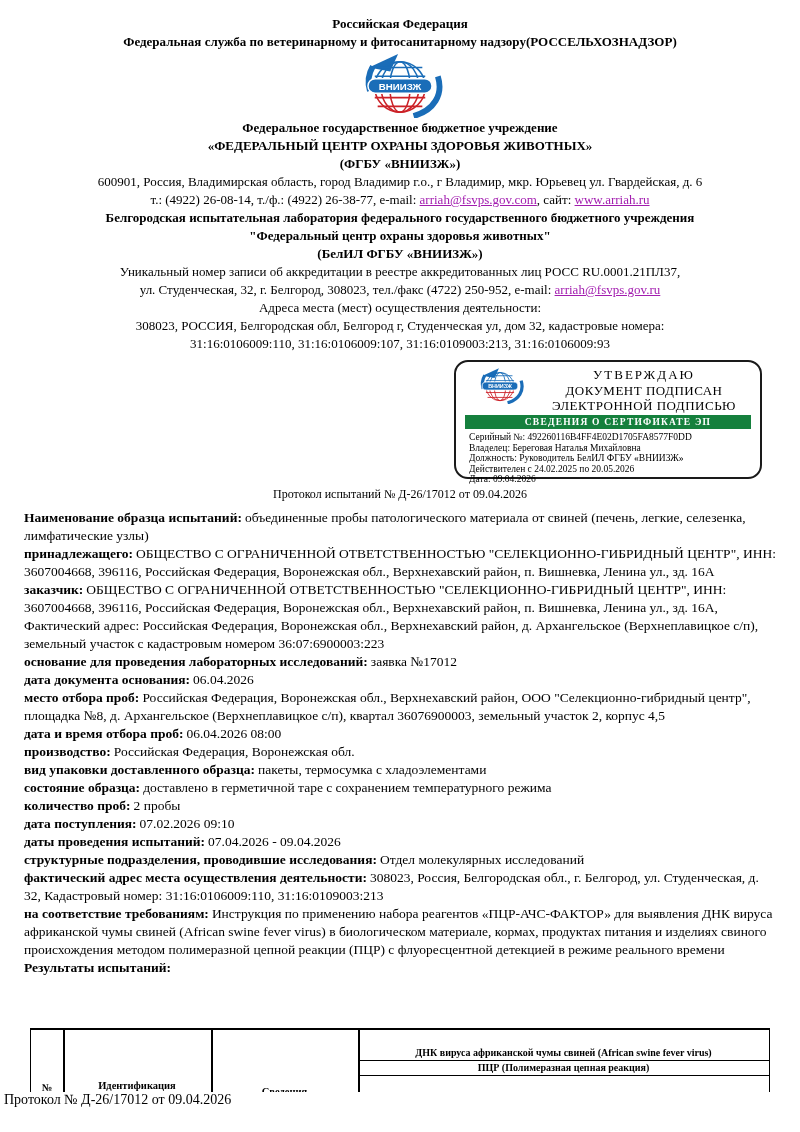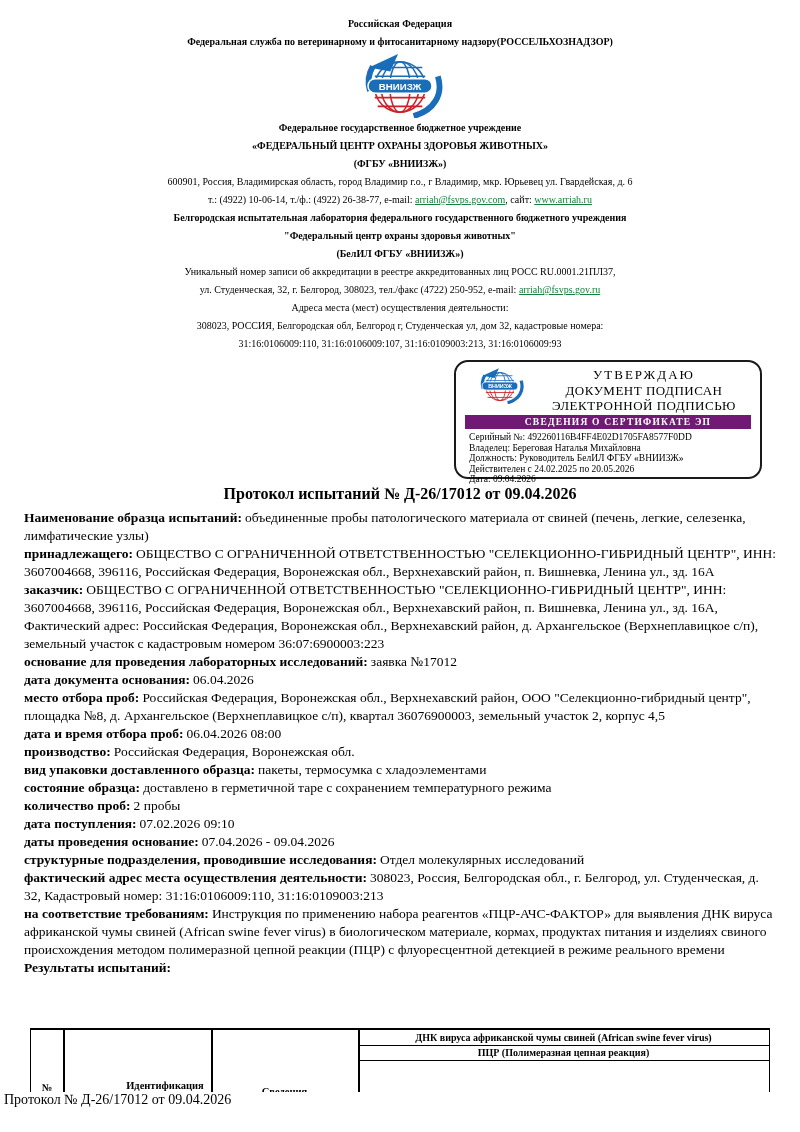--- a/index.html
+++ b/index.html
@@ -3,55 +3,55 @@
 <meta charset="utf-8">
 <style>
   * { margin:0; padding:0; box-sizing:border-box; }
   html,body { background:#ffffff; }
   .page {
     position:relative; width:800px; height:1132px; margin:0 auto;
     background:#ffffff; overflow:hidden; color:#000;
     font-family:"Liberation Serif","DejaVu Serif",serif;
   }
   .header { text-align:center; padding-top:15px; }
-  .h-line { font-size:10px; line-height:18px; }
+  .h-line { font-size:13px; line-height:18px; }
   .bold { font-weight:bold; }
   .logo-wrap { height:66px; margin:1px 0; }
-  a.link { color:#15803d; text-decoration:underline; cursor:pointer; }
+  a.link { color:#a21caf; text-decoration:underline; cursor:pointer; }
   .stamp-zone { position:relative; height:128px; }
   .stamp {
     position:absolute; top:7px; right:38px; width:308px; height:119px;
     border:2.5px solid #1a1a1a; border-radius:14px; background:#fff;
   }
   .stamp-top { display:flex; align-items:flex-start;margin-left:10px; }
   .stamp-logo { margin:5px 2px 0 8px; flex:0 0 auto; }
   .stamp-right { flex:1; text-align:center; padding-top:5px; }
   .stamp-approve { font-size:13px; letter-spacing:2px; line-height:16px; }
   .stamp-signed { font-size:13px; letter-spacing:0.5px; line-height:15px; }
   .stamp-bar {
-    margin:2px 9px 0 9px; background:#701a75; color:#ffffff; text-align:center;
+    margin:2px 9px 0 9px; background:#15803d; color:#ffffff; text-align:center;
     font-size:9.5px; letter-spacing:1.2px; line-height:14px; font-weight:bold;padding-left:20px;
   }
   .stamp-details { padding:3px 16px 0 13px; font-size:9.5px; line-height:10.5px; }
-  .doc-title { text-align:center; font-size:16px; font-weight:bold; line-height:22px; margin-top:2px; }
+  .doc-title { text-align:center; font-size:12px; font-weight:normal; line-height:22px; margin-top:2px; }
   .body-block { margin:4px 24px 12px 24px; font-size:13.5px; line-height:18px; }
   .field { margin:0; }
   .field b { margin-right:3px; }
   .results-table {
     position:absolute; left:30px; top:1028px; width:740px; height:64px;
     border-top:2px solid #000; border-left:1.5px solid #000; border-right:1.5px solid #000;
     overflow:hidden;
   }
   .vline { position:absolute; top:0; bottom:0; width:1.5px; background:#000; }
   .vl-1 { left:32px; } .vl-2 { left:180px; } .vl-3 { left:327px; }
   .col-label { position:absolute; font-size:10.5px; font-weight:bold; text-align:center; line-height:12px; }
   .lbl-no   { left:0;    width:32px;  top:52px; }
-  .lbl-id   { left:32px; width:148px; top:50px;margin-left:28px; }
+  .lbl-id   { left:32px; width:148px; top:50px; }
   .lbl-info { left:180px;width:147px; top:56px; }
-  .right-rows { position:absolute; left:327px; right:0; top:1px; }
+  .right-rows { position:absolute; left:327px; right:0; top:16px; }
   .r-row {
     height:15px; border-bottom:1.5px solid #000; text-align:center;
     font-size:10px; font-weight:bold; line-height:14px; overflow:hidden;
   }
   .footer-line1 { position:absolute; left:4px; top:1092px; font-size:14px; line-height:15px; }
   .footer-line2 { position:absolute; left:4px; top:1156px; font-size:13px; line-height:15px;font-style:italic; }
 </style>
 </head>
 <body>
 
@@ -90,21 +90,21 @@
         </g>
         <rect x="15" y="27.5" width="66" height="15" rx="7.5" fill="#1a6db8" stroke="#ffffff" stroke-width="1.5"></rect>
         <text x="48" y="39" text-anchor="middle" fill="#ffffff" font-size="10" font-weight="bold" font-family="Liberation Sans, sans-serif">ВНИИЗЖ</text>
       </svg>
     </div>
 
     <div class="h-line bold">Федеральное государственное бюджетное учреждение</div>
     <div class="h-line bold">«ФЕДЕРАЛЬНЫЙ ЦЕНТР ОХРАНЫ ЗДОРОВЬЯ ЖИВОТНЫХ»</div>
     <div class="h-line bold">(ФГБУ «ВНИИЗЖ»)</div>
     <div class="h-line">600901, Россия, Владимирская область, город Владимир г.о., г Владимир, мкр. Юрьевец ул. Гвардейская, д. 6</div>
-    <div class="h-line"><span>т.: (4922) 10-06-14, т./ф.: (4922) 26-38-77, e-mail: </span><a class="link">arriah@fsvps.gov.com</a><span>, сайт: </span><a class="link">www.arriah.ru</a></div>
+    <div class="h-line"><span>т.: (4922) 26-08-14, т./ф.: (4922) 26-38-77, e-mail: </span><a class="link">arriah@fsvps.gov.com</a><span>, сайт: </span><a class="link">www.arriah.ru</a></div>
     <div class="h-line bold">Белгородская испытательная лаборатория федерального государственного бюджетного учреждения</div>
     <div class="h-line bold">"Федеральный центр охраны здоровья животных"</div>
     <div class="h-line bold">(БелИЛ ФГБУ «ВНИИЗЖ»)</div>
     <div class="h-line">Уникальный номер записи об аккредитации в реестре аккредитованных лиц РОСС RU.0001.21ПЛ37,</div>
     <div class="h-line"><span>ул. Студенческая, 32, г. Белгород, 308023, тел./факс (4722) 250-952, e-mail: </span><a class="link">arriah@fsvps.gov.ru</a></div>
     <div class="h-line">Адреса места (мест) осуществления деятельности:</div>
     <div class="h-line">308023, РОССИЯ, Белгородская обл, Белгород г, Студенческая ул, дом 32, кадастровые номера:</div>
     <div class="h-line">31:16:0106009:110, 31:16:0106009:107, 31:16:0109003:213, 31:16:0106009:93</div>
   </div>
 
@@ -157,21 +157,21 @@
     <p class="field"><b>заказчик:</b><span>ОБЩЕСТВО С ОГРАНИЧЕННОЙ ОТВЕТСТВЕННОСТЬЮ "СЕЛЕКЦИОННО-ГИБРИДНЫЙ ЦЕНТР", ИНН: 3607004668, 396116, Российская Федерация, Воронежская обл., Верхнехавский район, п. Вишневка, Ленина ул., зд. 16А, Фактический адрес: Российская Федерация, Воронежская обл., Верхнехавский район, д. Архангельское (Верхнеплавицкое с/п), земельный участок с кадастровым номером 36:07:6900003:223</span></p>
     <p class="field"><b>основание для проведения лабораторных исследований:</b><span>заявка №17012</span></p>
     <p class="field"><b>дата документа основания:</b><span>06.04.2026</span></p>
     <p class="field"><b>место отбора проб:</b><span>Российская Федерация, Воронежская обл., Верхнехавский район, ООО "Селекционно-гибридный центр", площадка №8, д. Архангельское (Верхнеплавицкое с/п), квартал 36076900003, земельный участок 2, корпус 4,5</span></p>
     <p class="field"><b>дата и время отбора проб:</b><span>06.04.2026 08:00</span></p>
     <p class="field"><b>производство:</b><span>Российская Федерация, Воронежская обл.</span></p>
     <p class="field"><b>вид упаковки доставленного образца:</b><span>пакеты, термосумка с хладоэлементами</span></p>
     <p class="field"><b>состояние образца:</b><span>доставлено в герметичной таре с сохранением температурного режима</span></p>
     <p class="field"><b>количество проб:</b><span>2 пробы</span></p>
     <p class="field"><b>дата поступления:</b><span>07.02.2026 09:10</span></p>
-    <p class="field"><b>даты проведения основание:</b><span>07.04.2026 - 09.04.2026</span></p>
+    <p class="field"><b>даты проведения испытаний:</b><span>07.04.2026 - 09.04.2026</span></p>
     <p class="field"><b>структурные подразделения, проводившие исследования:</b><span>Отдел молекулярных исследований</span></p>
     <p class="field"><b>фактический адрес места осуществления деятельности:</b><span>308023, Россия, Белгородская обл., г. Белгород, ул. Студенческая, д. 32, Кадастровый номер: 31:16:0106009:110, 31:16:0109003:213</span></p>
     <p class="field"><b>на соответствие требованиям:</b><span>Инструкция по применению набора реагентов «ПЦР-АЧС-ФАКТОР» для выявления ДНК вируса африканской чумы свиней (African swine fever virus) в биологическом материале, кормах, продуктах питания и изделиях свиного происхождения методом полимеразной цепной реакции (ПЦР) с флуоресцентной детекцией в режиме реального времени</span></p>
     <p class="field"><b>Результаты испытаний:</b><span></span></p>
   </div>
 
   <div class="results-table">
     <div class="vline vl-1"></div>
     <div class="vline vl-2"></div>
     <div class="vline vl-3"></div>

